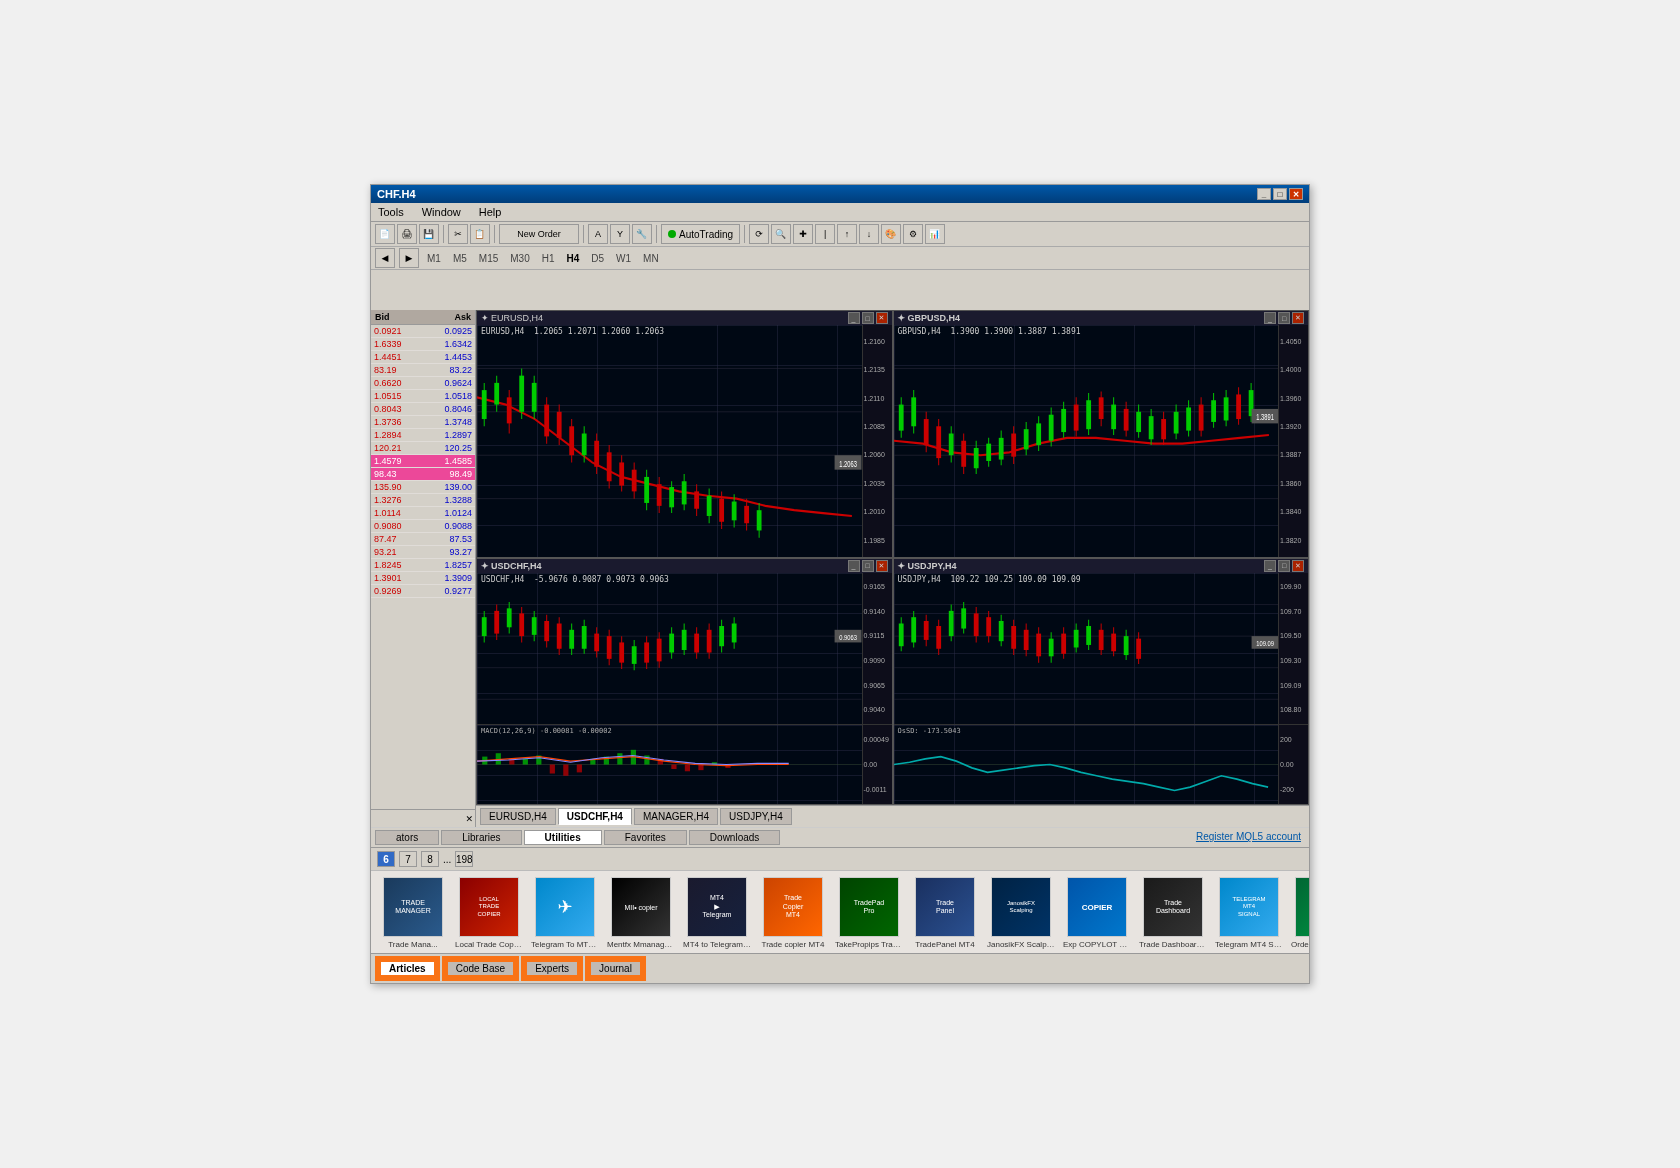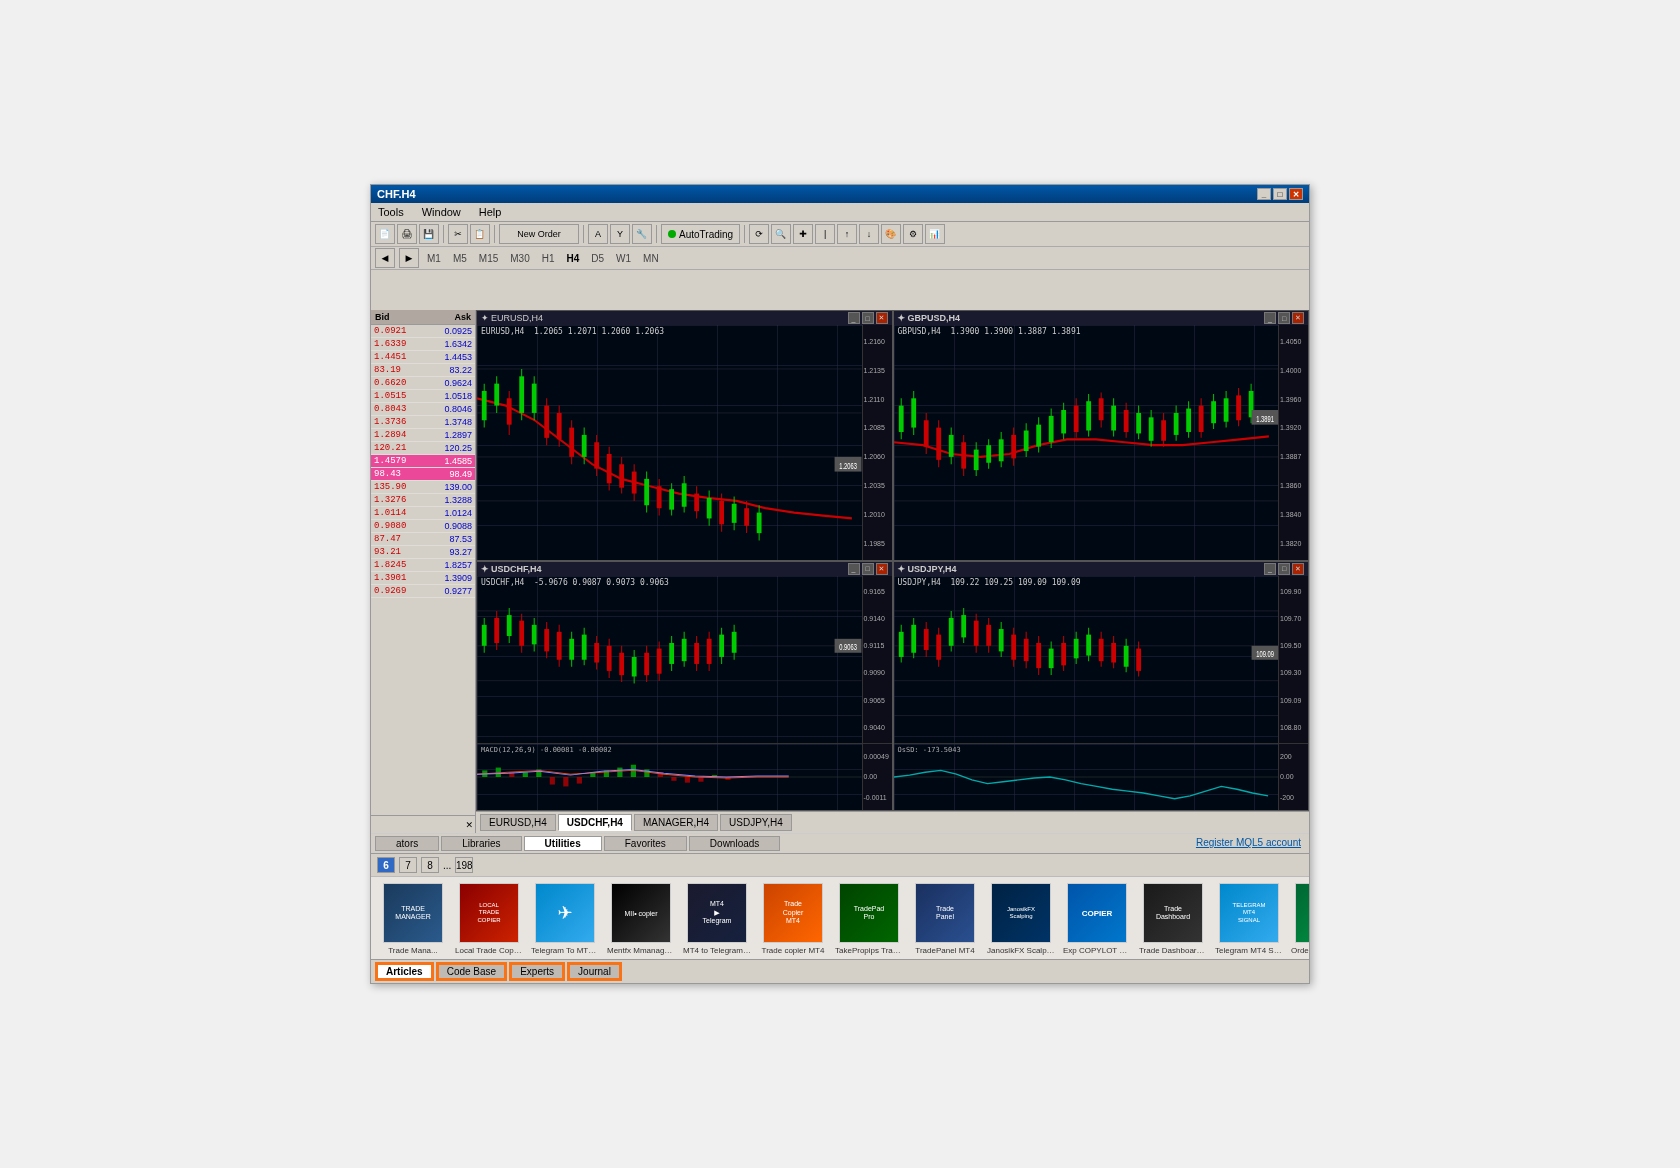--- a/index.html
+++ b/index.html
@@ -165,21 +165,21 @@
 
     .mw-row {
       display: flex;
       justify-content: space-between;
       padding: 1px 3px;
       border-bottom: 1px solid #e0dcd8;
     }
 
     .mw-row.selected { background: #ec4899; color: white; }
 
-    .bid { color: #cc0000; font-size: 9px; font-family: Liberation Mono, monospace; }
+    .bid { color: #cc0000; font-size: 9px; }
     .ask { color: #0000cc; font-size: 9px; }
     .mw-row.selected .bid, .mw-row.selected .ask { color: white; }
 
     .charts-area {
       flex: 1;
       display: flex;
       flex-direction: column;
     }
 
     .charts-grid {
@@ -395,38 +395,38 @@
       display: flex;
       background: #d4d0c8;
       padding: 2px 4px;
       gap: 2px;
       border-top: 1px solid #999;
     }
 
     .ftab {
       padding: 1px 8px;
       background: #c0bab4;
-      border: 3px solid #f97316;
+      border: 6px solid #f97316;
       font-size: 10px;
       cursor: pointer;
     }
 
     .ftab.active {
       background: #fff;
       font-weight: bold;
     }
 
     
     .chart-svg {
       width: 100%;
       height: 100%;
     }
 
     .macd-area {
-      height: 67px;
+      height: 80px;
       background: #000814;
       border-top: 1px solid #333;
       position: relative;
     }
 
     .macd-grid {
       position: absolute;
       top: 0; left: 0; right: 30px; bottom: 0;
       background-image:
         repeating-linear-gradient(to right, rgba(50,50,80,0.4) 0px, rgba(50,50,80,0.4) 1px, transparent 1px, transparent 60px),

